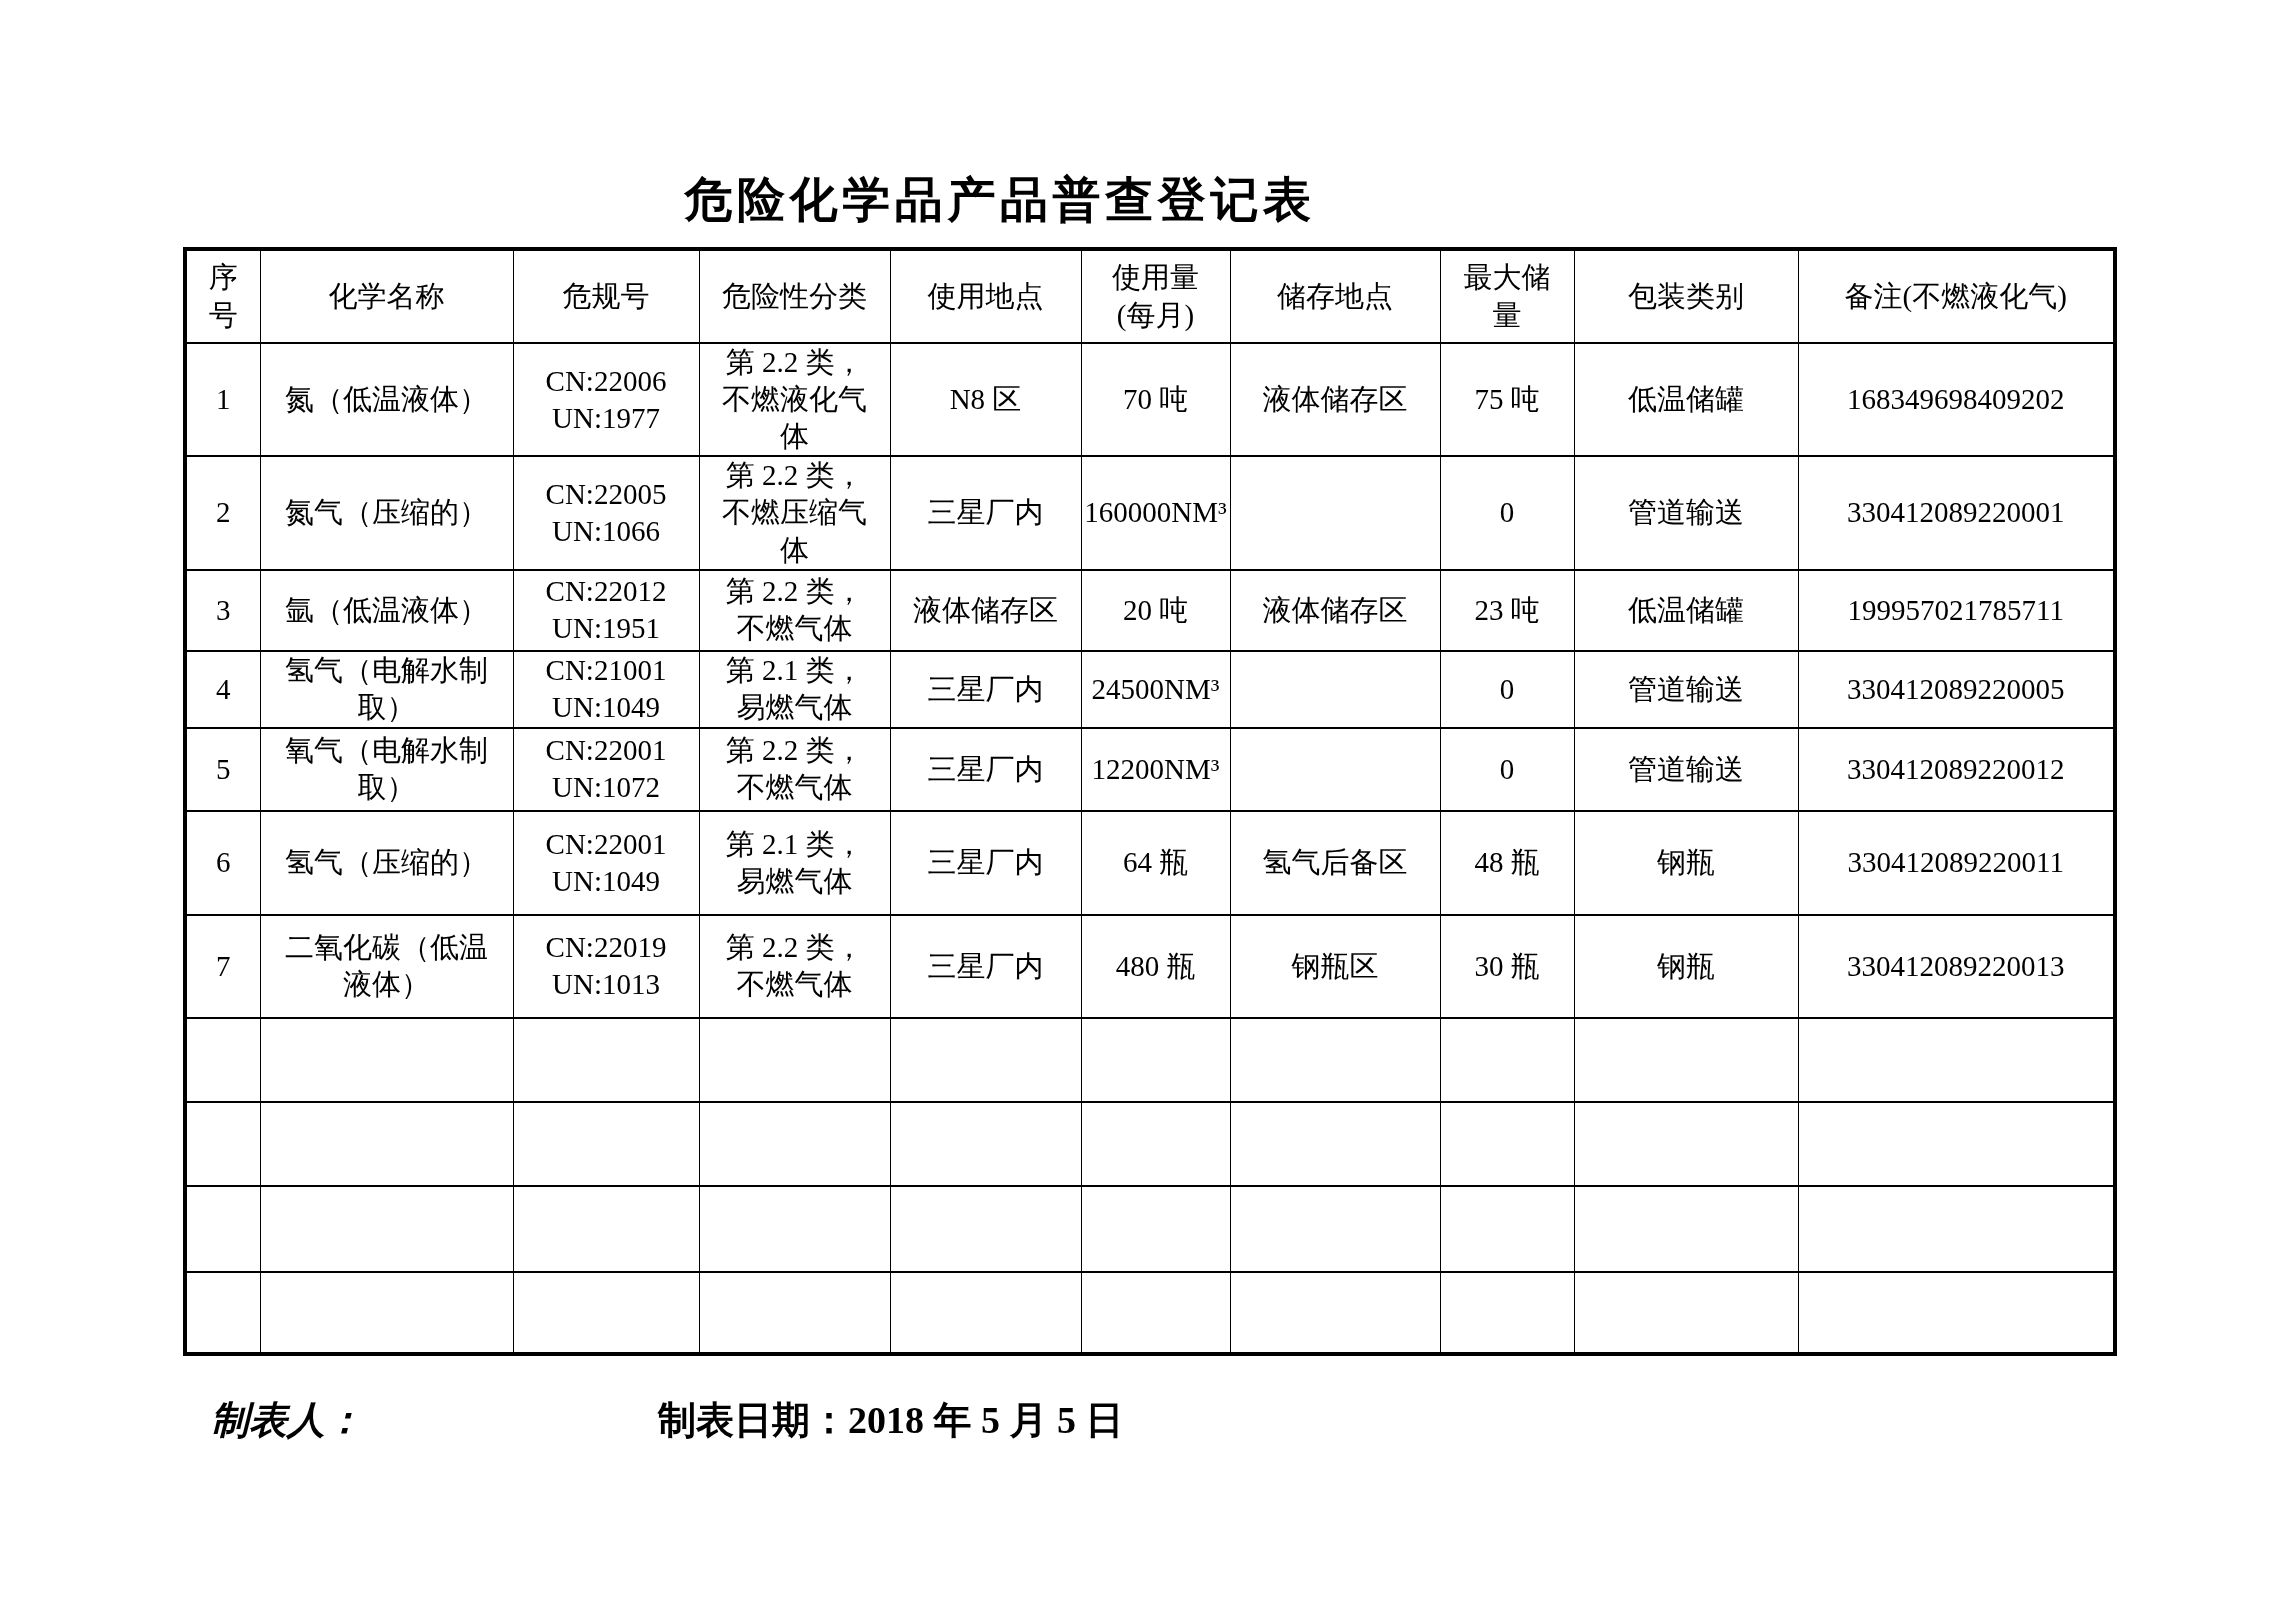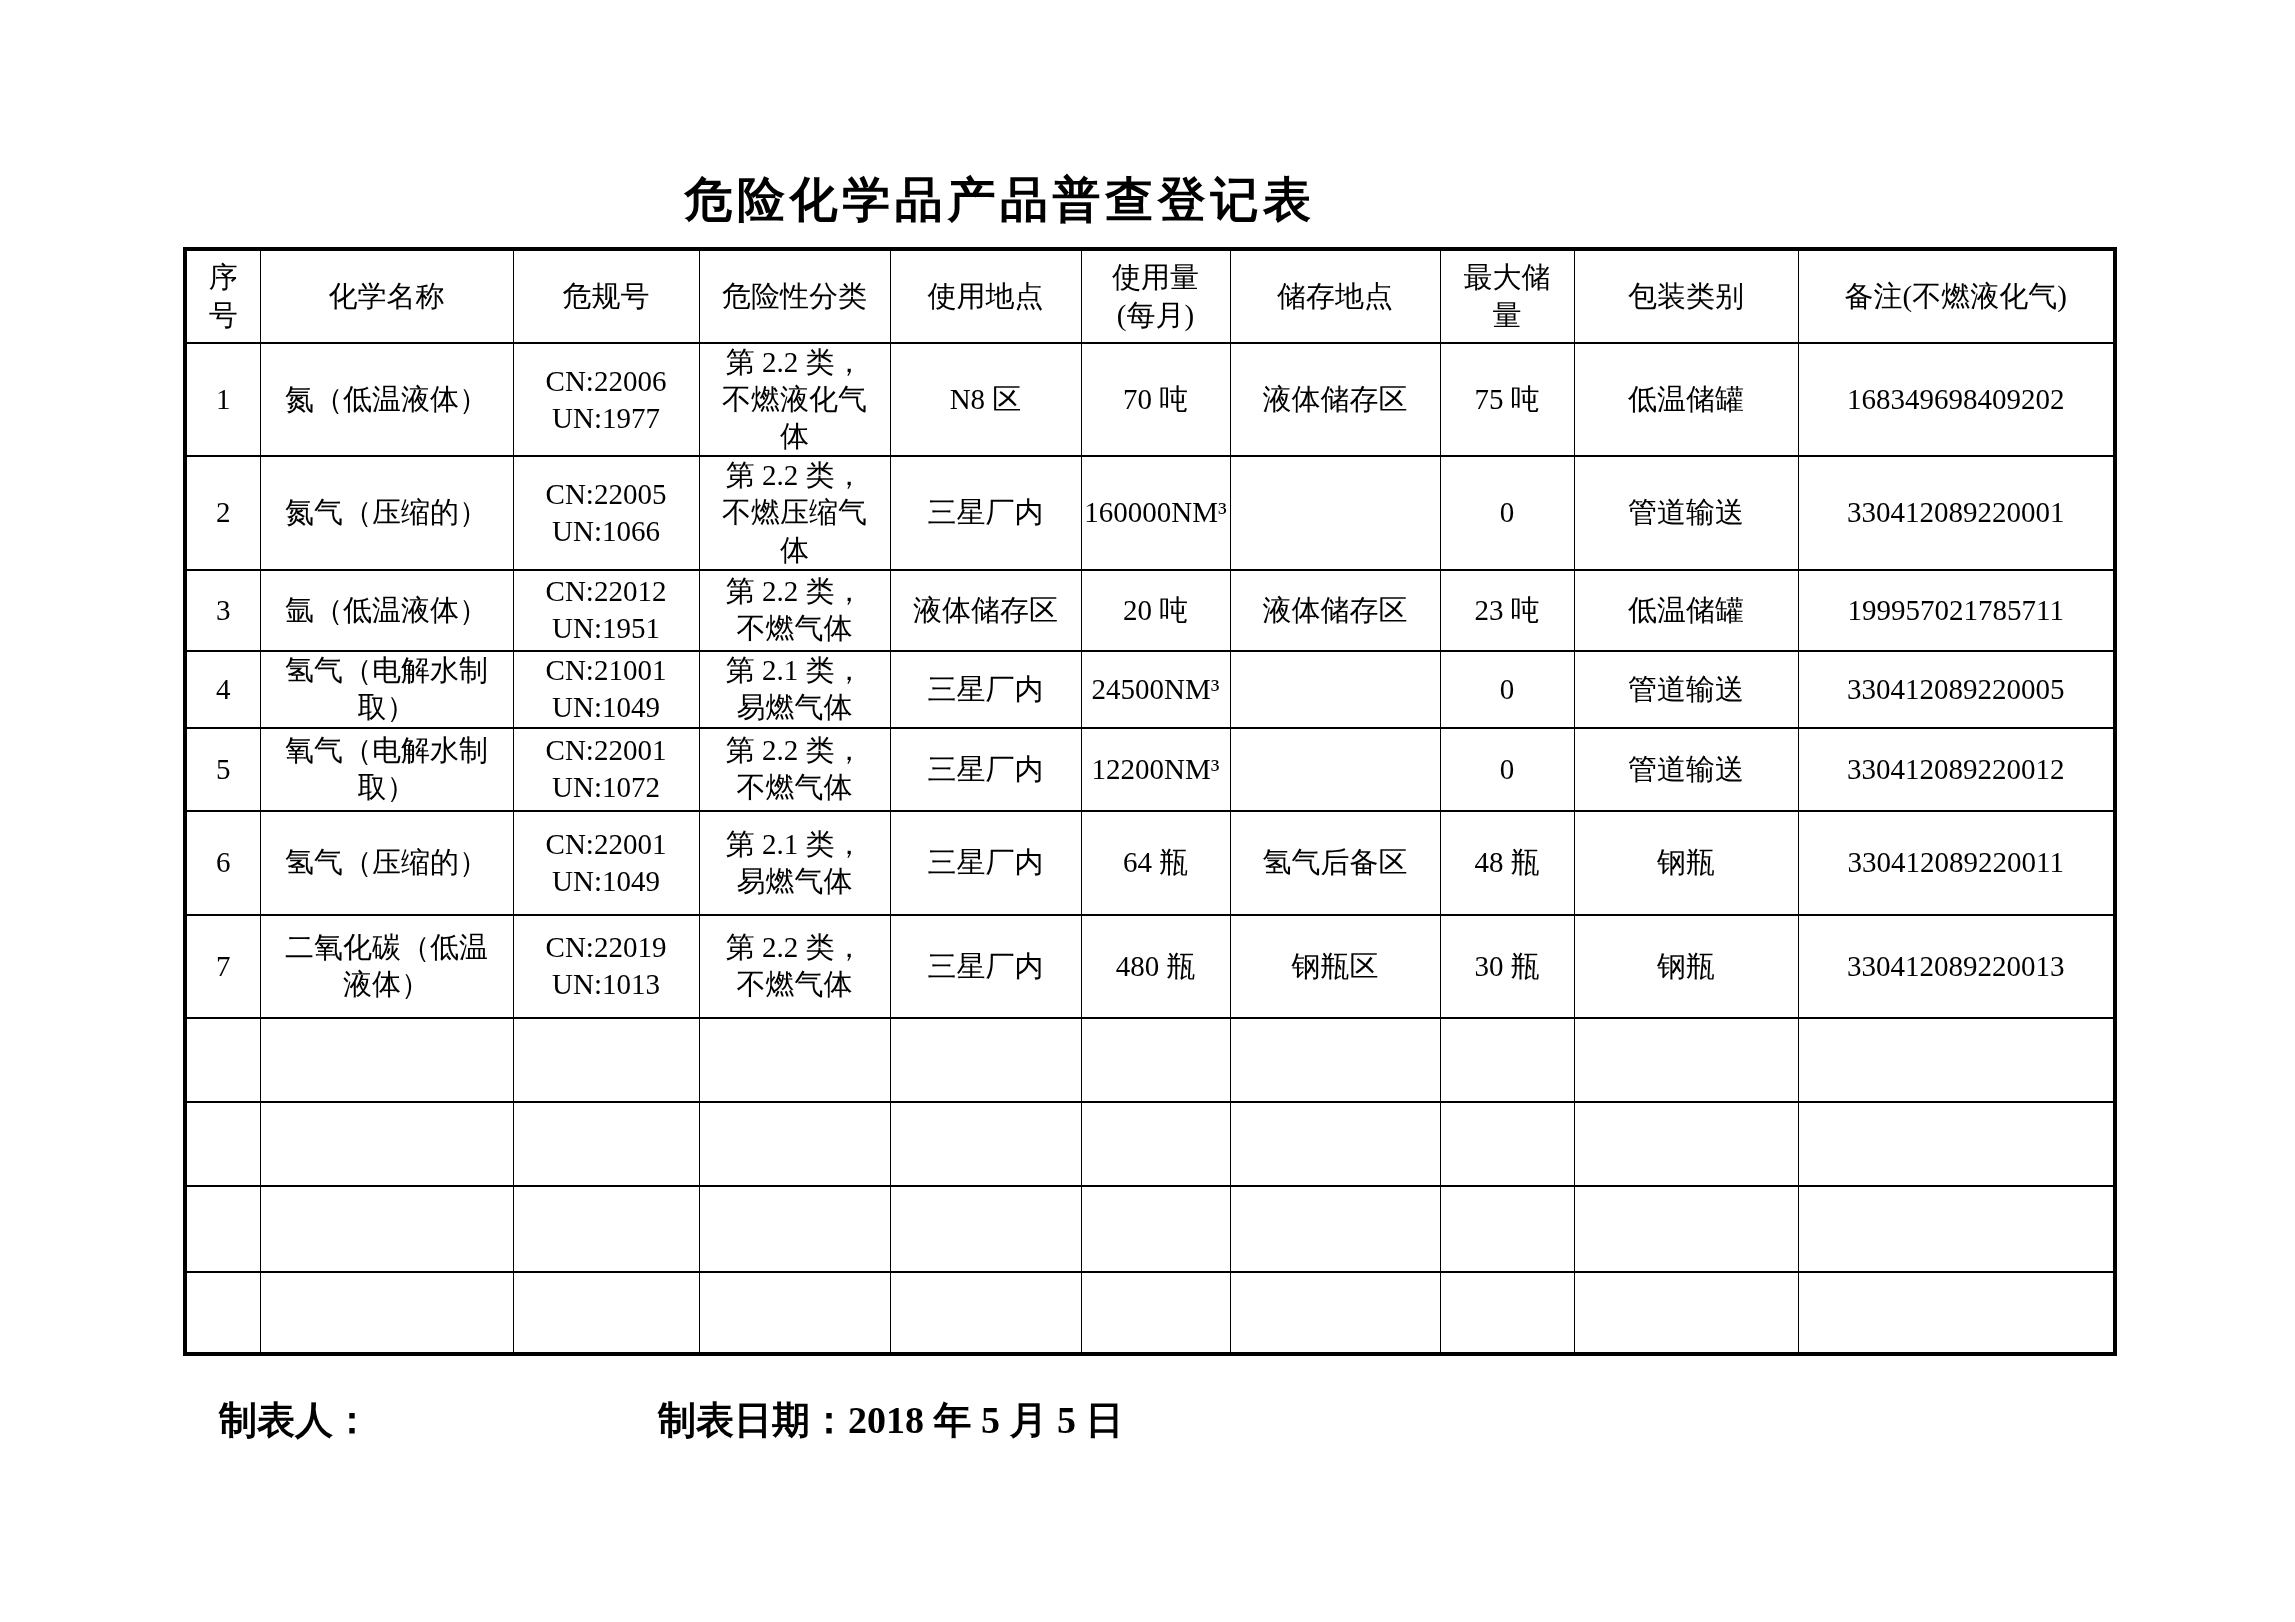--- a/index.html
+++ b/index.html
@@ -31,21 +31,21 @@
   .pre { white-space:pre-line; }
   .c-name   { text-align:left; padding:0 19.6px 0 14.4px;font-family:Liberation Serif, serif; }
   .c-code   { text-align:left; padding-left:13px;margin-top:34px; }
   .c-hazard { text-align:left; padding:0 21px 0 15.7px; }
   .c-remark { text-align:left; padding-left:13px; }
   .v-top    { vertical-align:top; padding-top:5.2px;margin-left:27px; }
   .footer-text {
     position:absolute; top:1395px;
     font-size:38px; font-weight:bold; white-space:nowrap;
   }
-  .footer-preparer { left:219px; }
+  .footer-preparer { left:211px;font-style:italic; }
   .footer-date     { left:658px; }
 </style>
 </head>
 <body>
 
 <div class="doc-title">危险化学品产品普查登记表</div>
 
 <table class="reg-table">
   <colgroup>
     <col style="width:75px">

